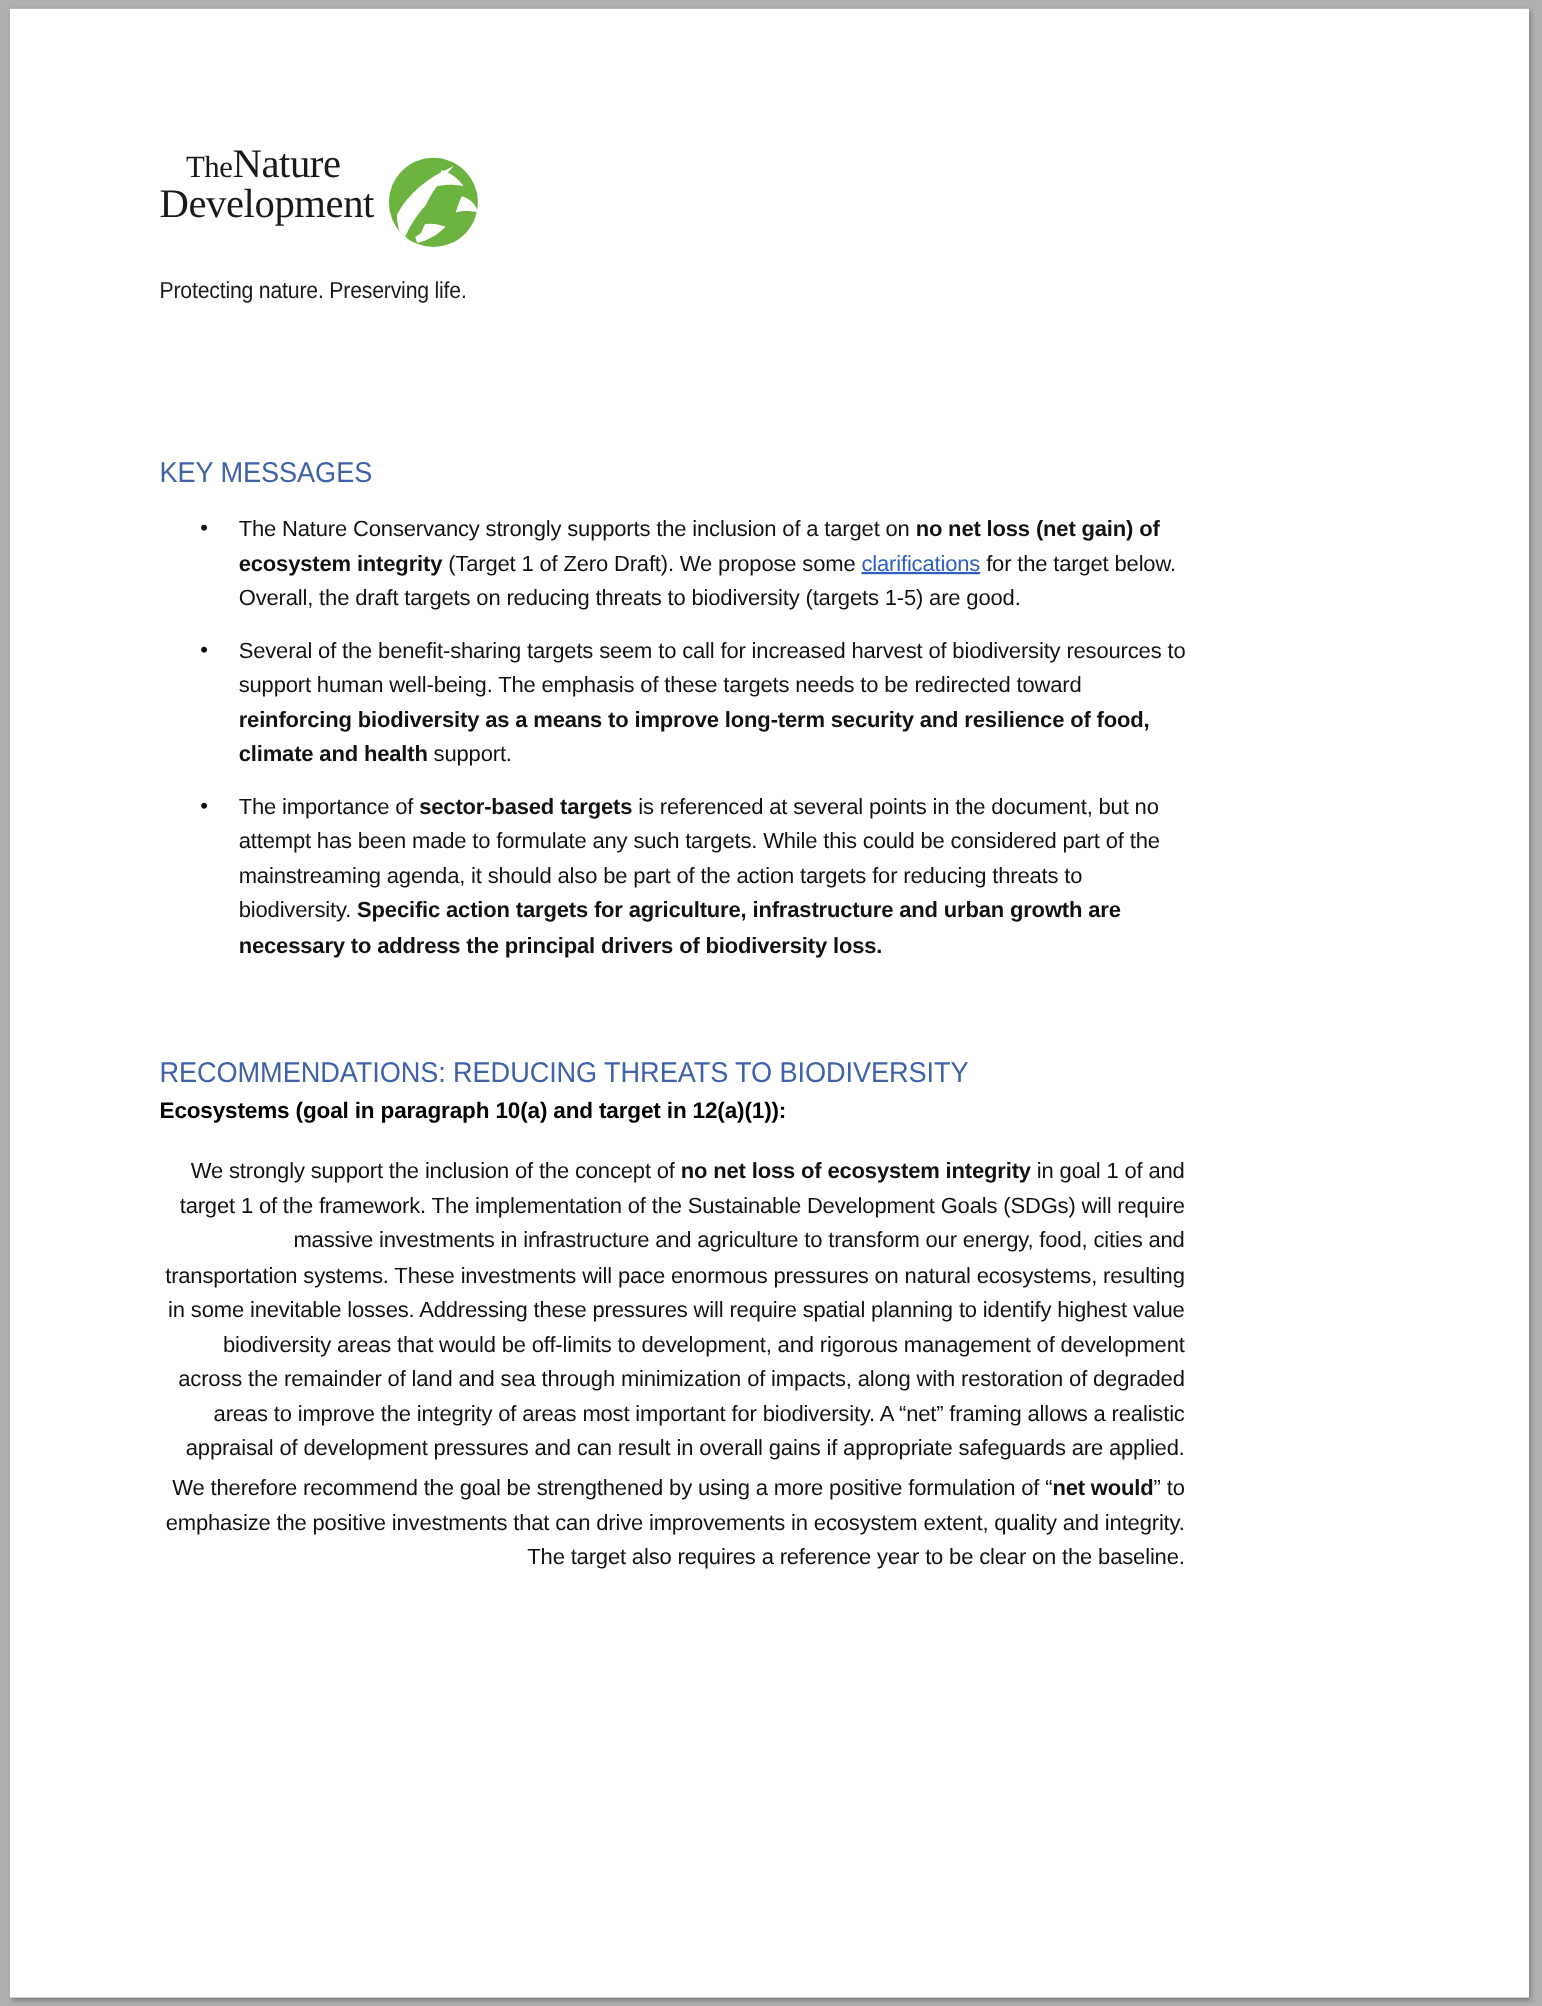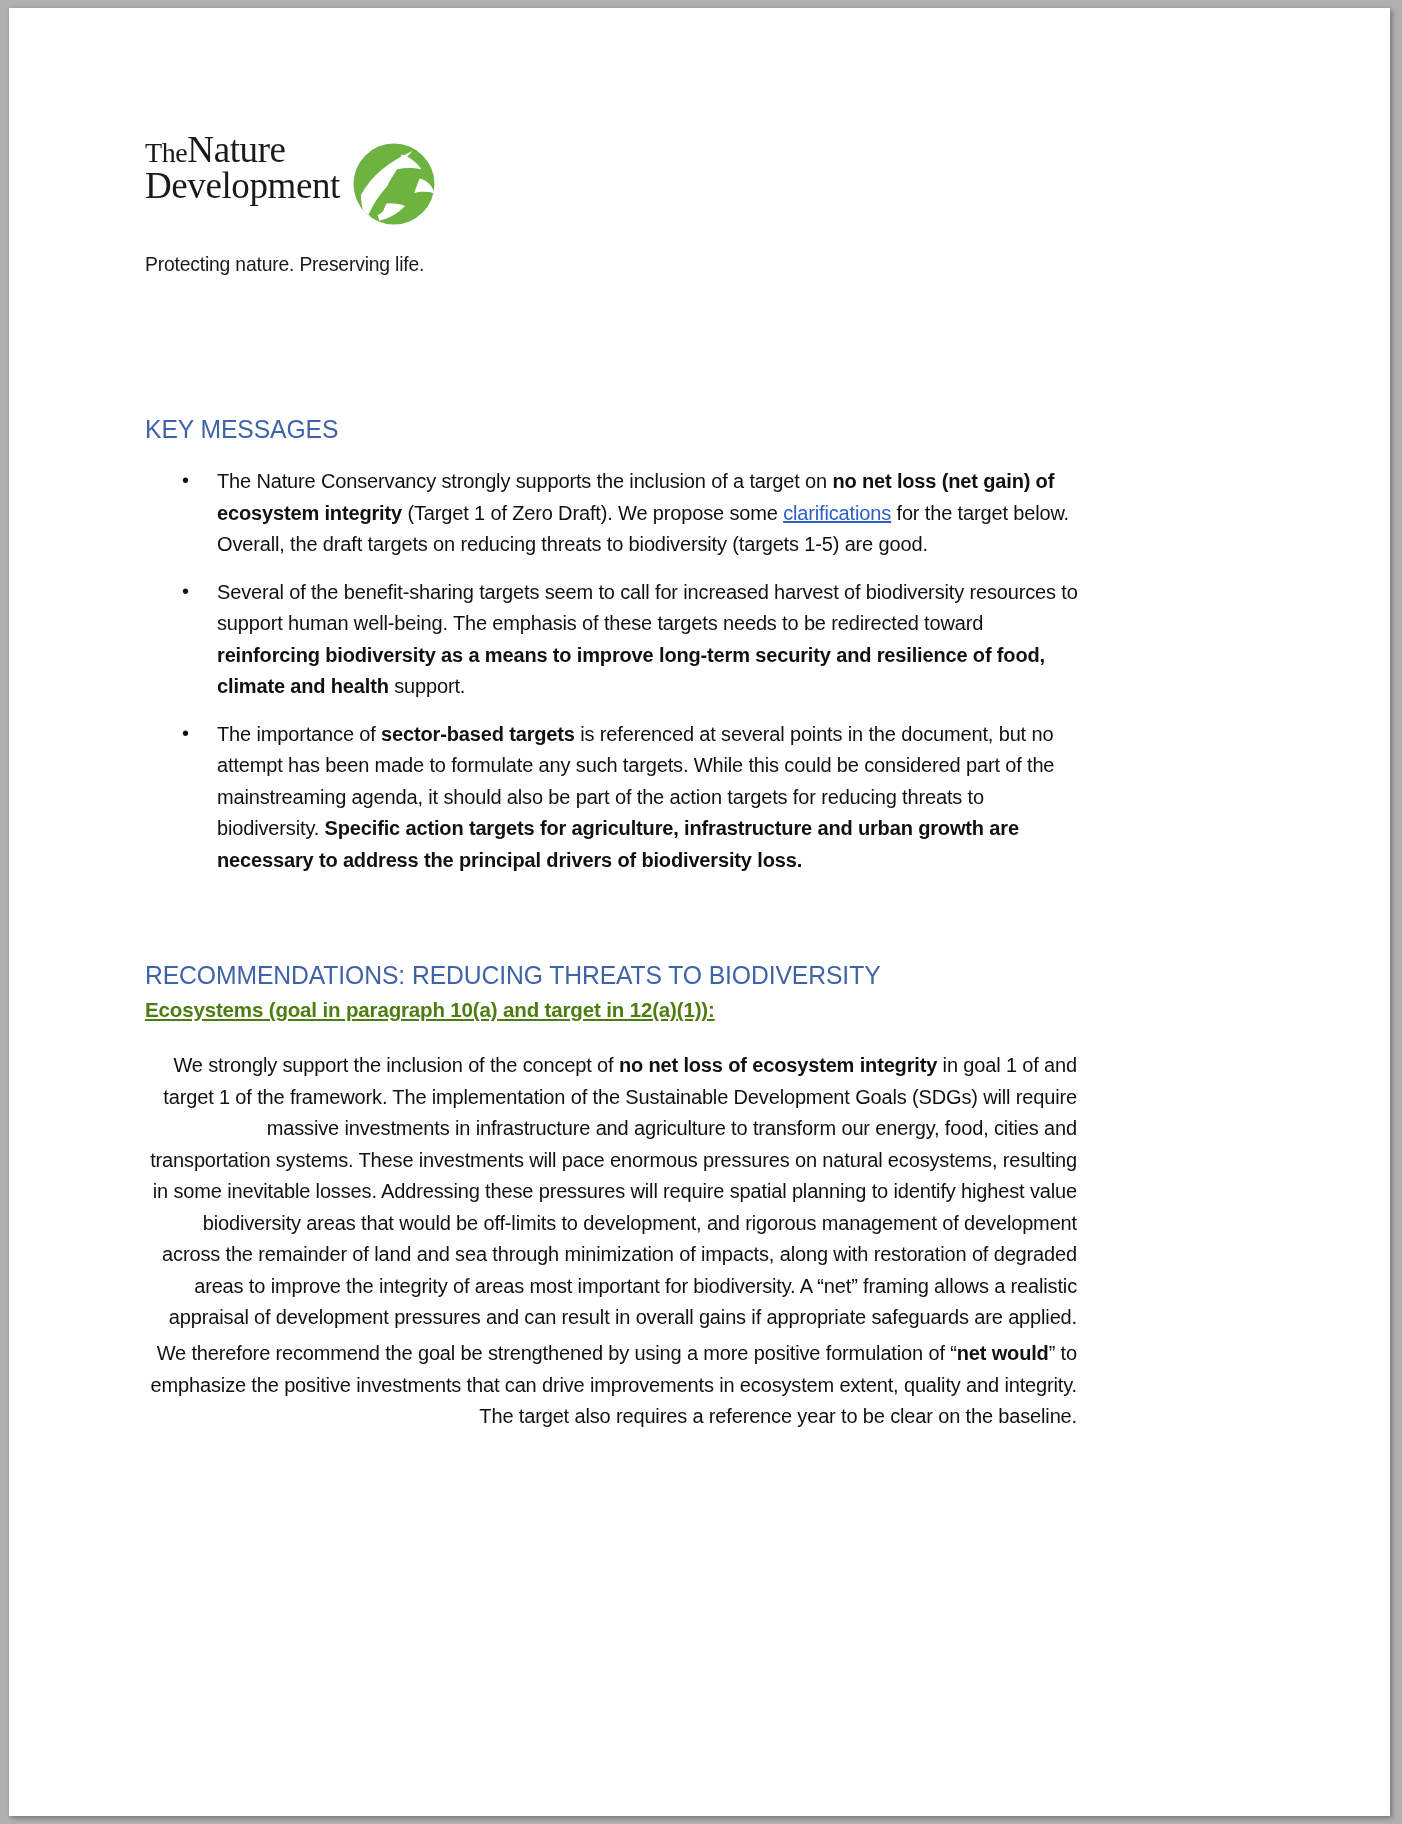--- a/index.html
+++ b/index.html
@@ -46,20 +46,21 @@
     color: #1a1a1a;
     line-height: 0.96;
     letter-spacing: -0.4px;
   }
   .logo-line1 {
     font-size: 37px;
     white-space: nowrap;
   }
   .logo-line1 .the {
     font-size: 28px;
+    margin-left: 24px;
   }
   .logo-line2 {
     font-size: 37px;
     white-space: nowrap;
   }
   .logo-mark {
     margin-left: 8px;
     margin-top: 6px;
   }
   .tagline {
@@ -153,24 +154,23 @@
     text-decoration: underline;
   }
 
   
   .sub-heading {
     position: absolute;
     left: 136px;
     top: 990px;
     font-size: 20.5px;
     font-weight: bold;
-    color: #4d7c0f;
+    color: #000000;
     letter-spacing: -0.15px;
     white-space: nowrap;
-    text-decoration: underline;
   }
   .body-para {
     position: absolute;
     left: 136px;
     width: 932px;
     font-size: 20px;
     line-height: 31.5px;
     color: #111111;
     letter-spacing: -0.15px;
     text-align: right;

